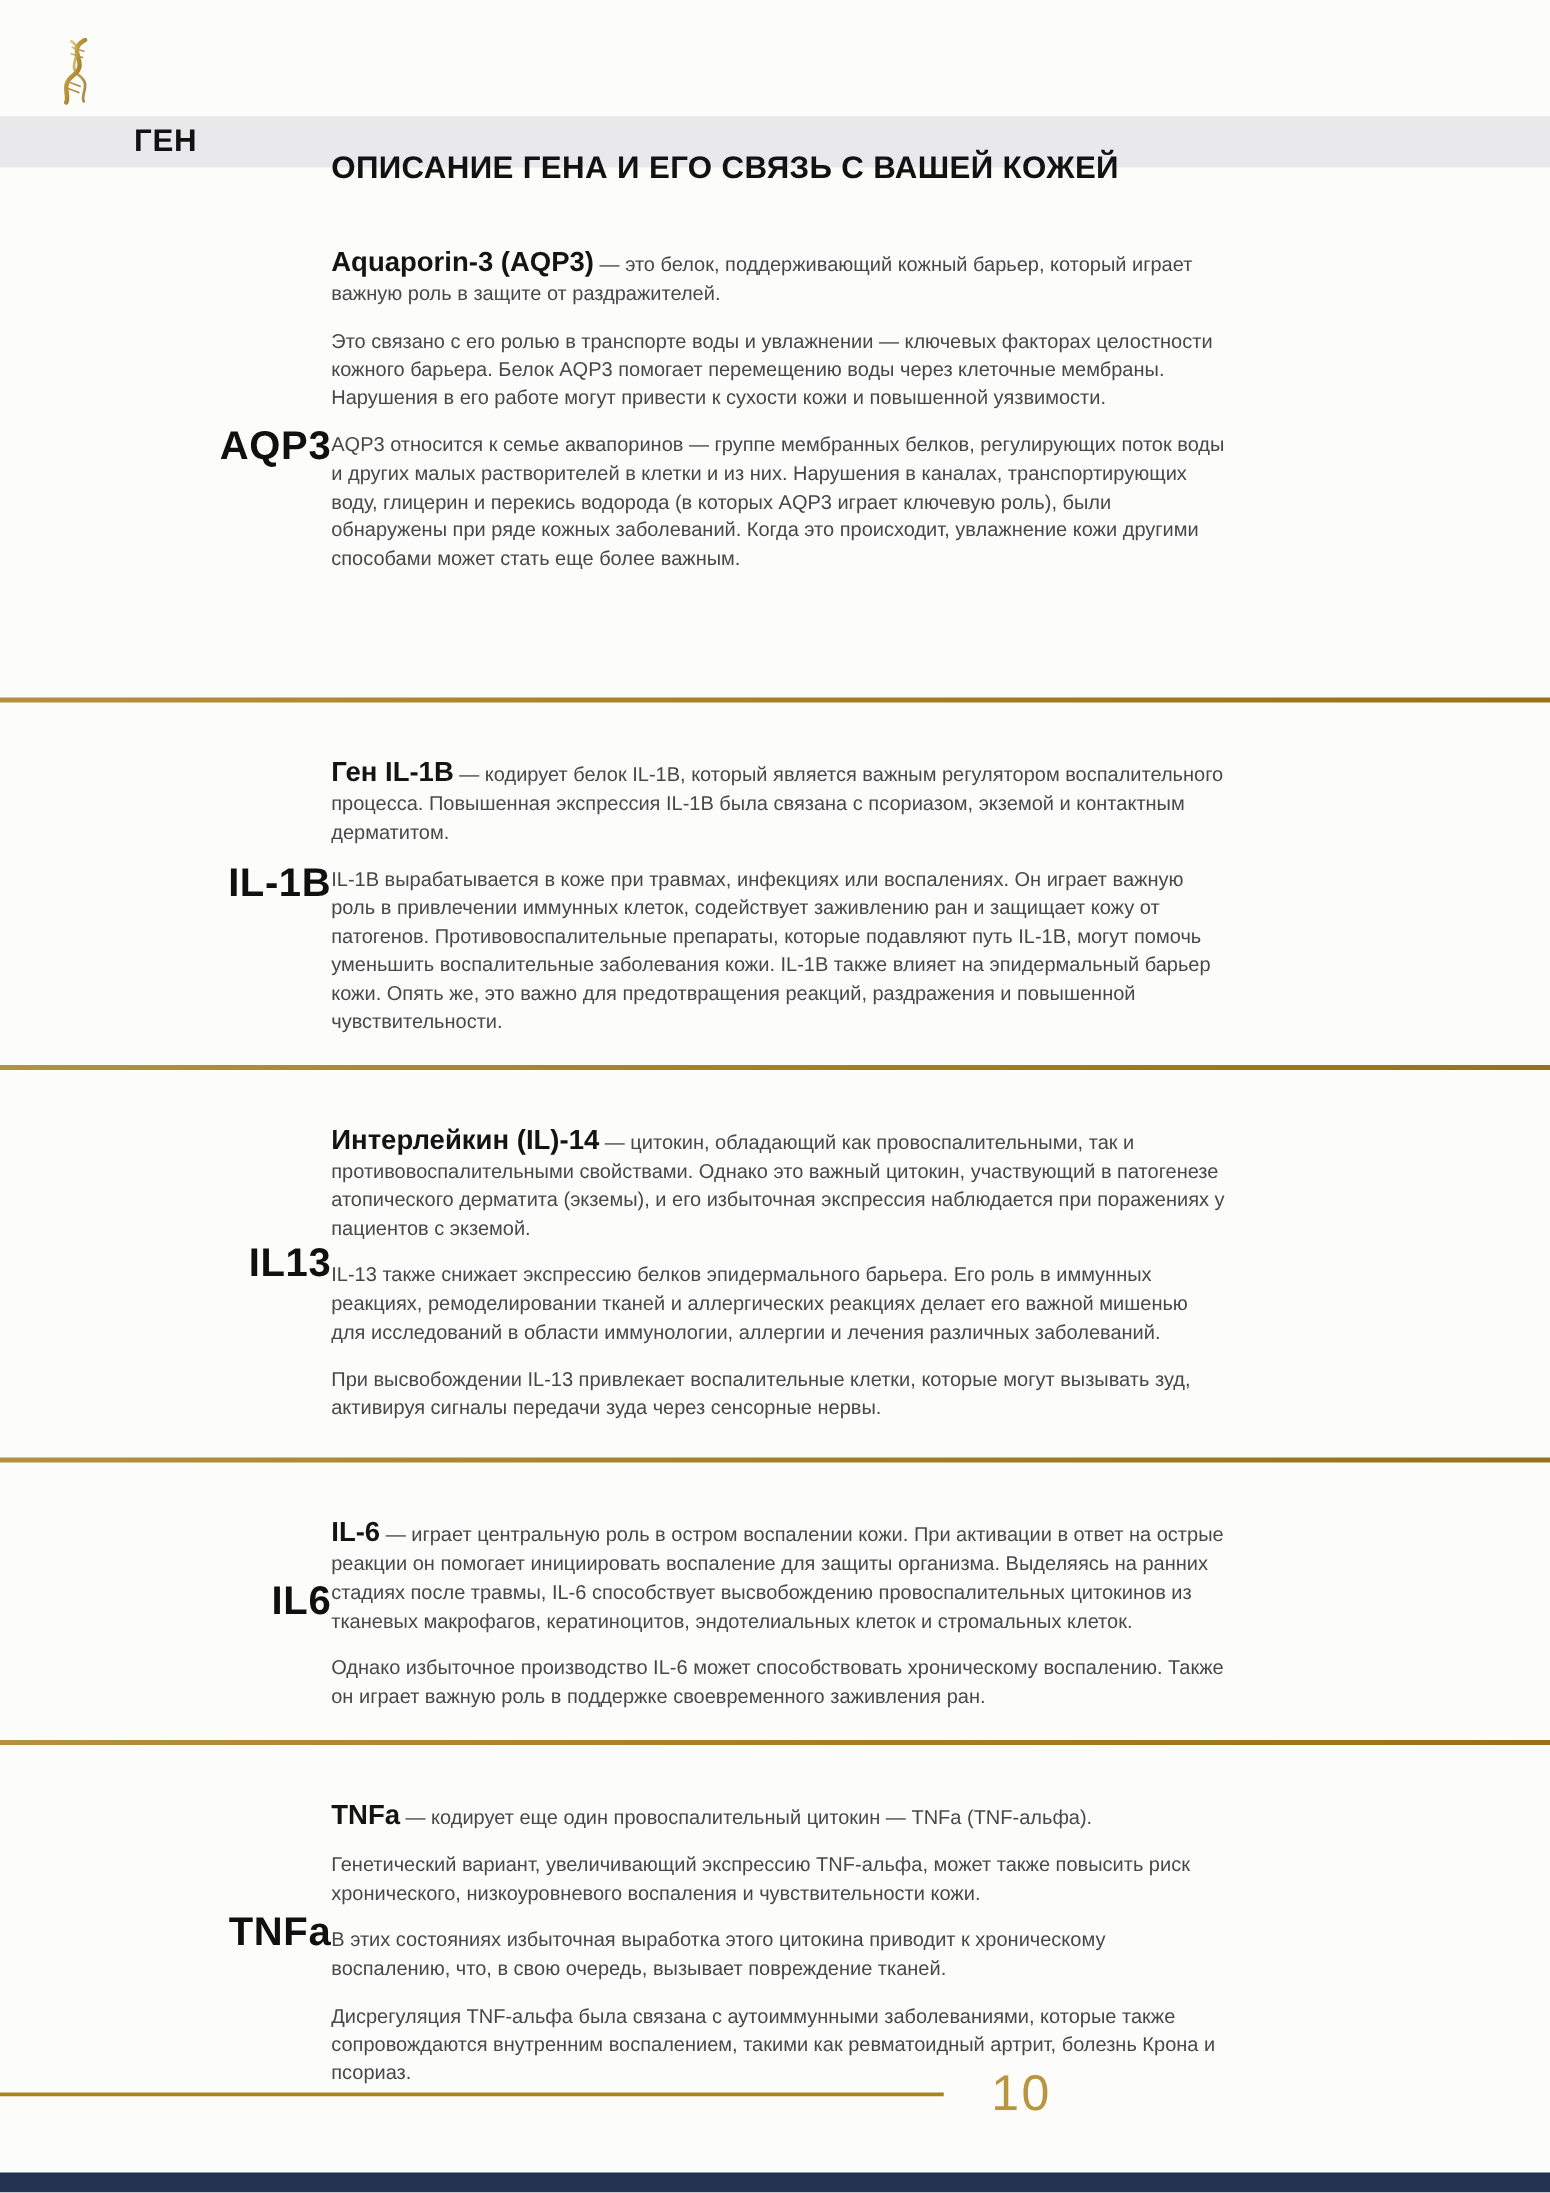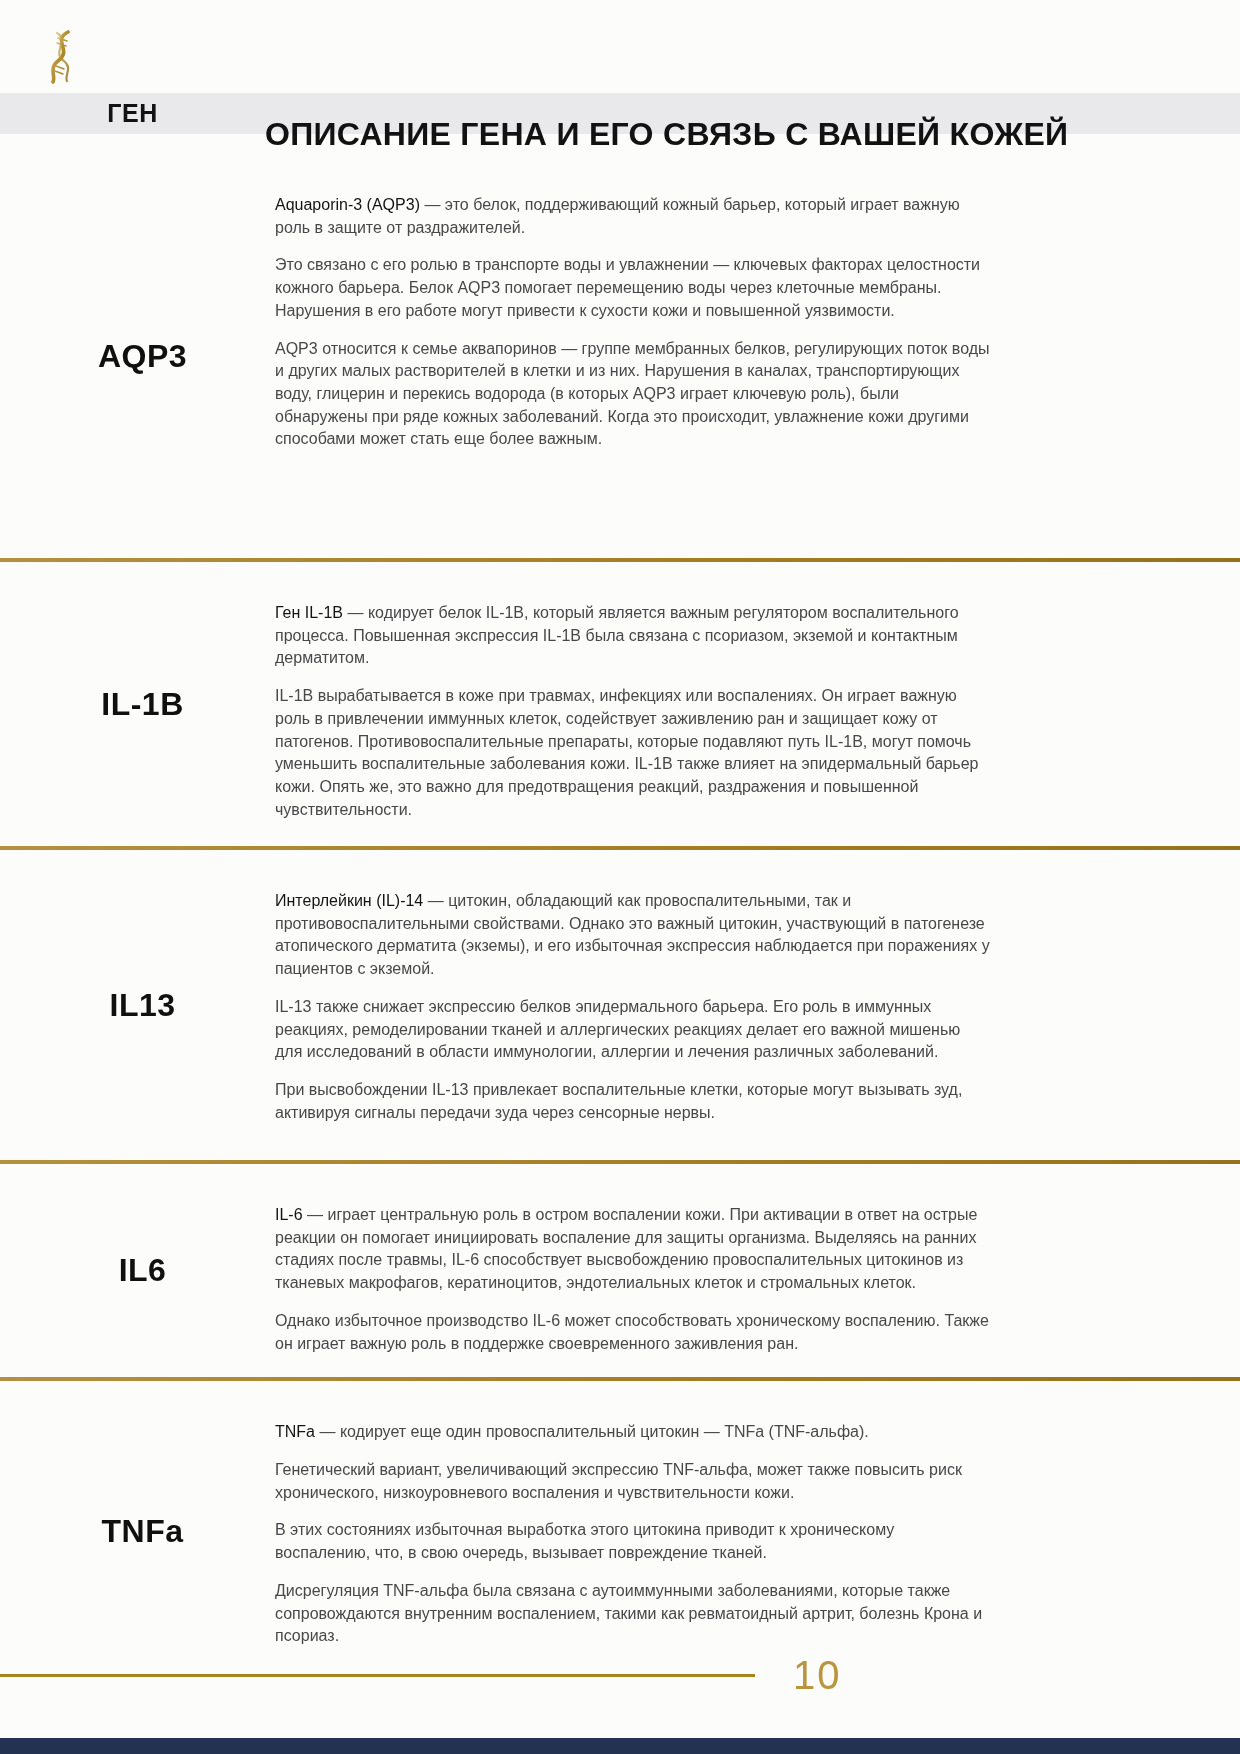--- a/index.html
+++ b/index.html
@@ -20,58 +20,58 @@
   .header-band{
     position:absolute;top:93px;left:0;width:1240px;height:41px;
     background:#e9e9ec;
     display:flex;align-items:center;
   }
   .header-gene{
     width:265px;text-align:center;
     font-size:25px;font-weight:bold;color:#121212;letter-spacing:.5px;
   }
   .header-desc{
-    font-size:32px;font-weight:bold;color:#121212;letter-spacing:.3px;margin-top:42px;
+    font-size:25px;font-weight:bold;color:#121212;letter-spacing:.3px;margin-top:42px;
   }
 
   
   .table-body{position:absolute;top:150px;left:0;width:1240px;}
   .gene-row{
     display:flex;
     border-top:4px solid transparent;
   }
   .gene-row + .gene-row{
     border-top:4px solid #9c7a22;
     border-image:linear-gradient(90deg,#b4913f 0%,#a37d22 58%,#96731b 100%) 1;
   }
   .gene-row:nth-child(1){min-height:404px;}
   .gene-row:nth-child(2){min-height:284px;}
   .gene-row:nth-child(3){min-height:310px;}
   .gene-row:nth-child(4){min-height:205px;}
   .gene-row:nth-child(5){min-height:300px;}
 
   .gene-cell{
     width:265px;flex:0 0 265px;
-    display:flex;align-items:center;justify-content:center;margin-left:10px;
+    display:flex;align-items:center;justify-content:flex-end;
   }
   .gene-name{
     font-size:32px;font-weight:bold;color:#101010;letter-spacing:.5px;
   }
   .desc-cell{
     flex:1;
     max-width:715px;
     padding:40px 30px 22px 0;
   }
   .para{
     margin:0 0 15px 0;
     font-size:16px;line-height:1.42;color:#48484a;
   }
   .para:last-child{margin-bottom:0;}
   .lead{
-    font-size:16px;font-weight:normal;color:#141414;
+    font-size:22px;font-weight:bold;color:#141414;
   }
 
   
   .footer{
     position:absolute;top:1652px;left:0;width:1240px;height:46px;
     display:flex;align-items:center;
   }
   .footer-rule{width:755px;height:3px;background:#a8831f;flex:0 0 755px;}
   .page-number{
     margin-left:38px;

